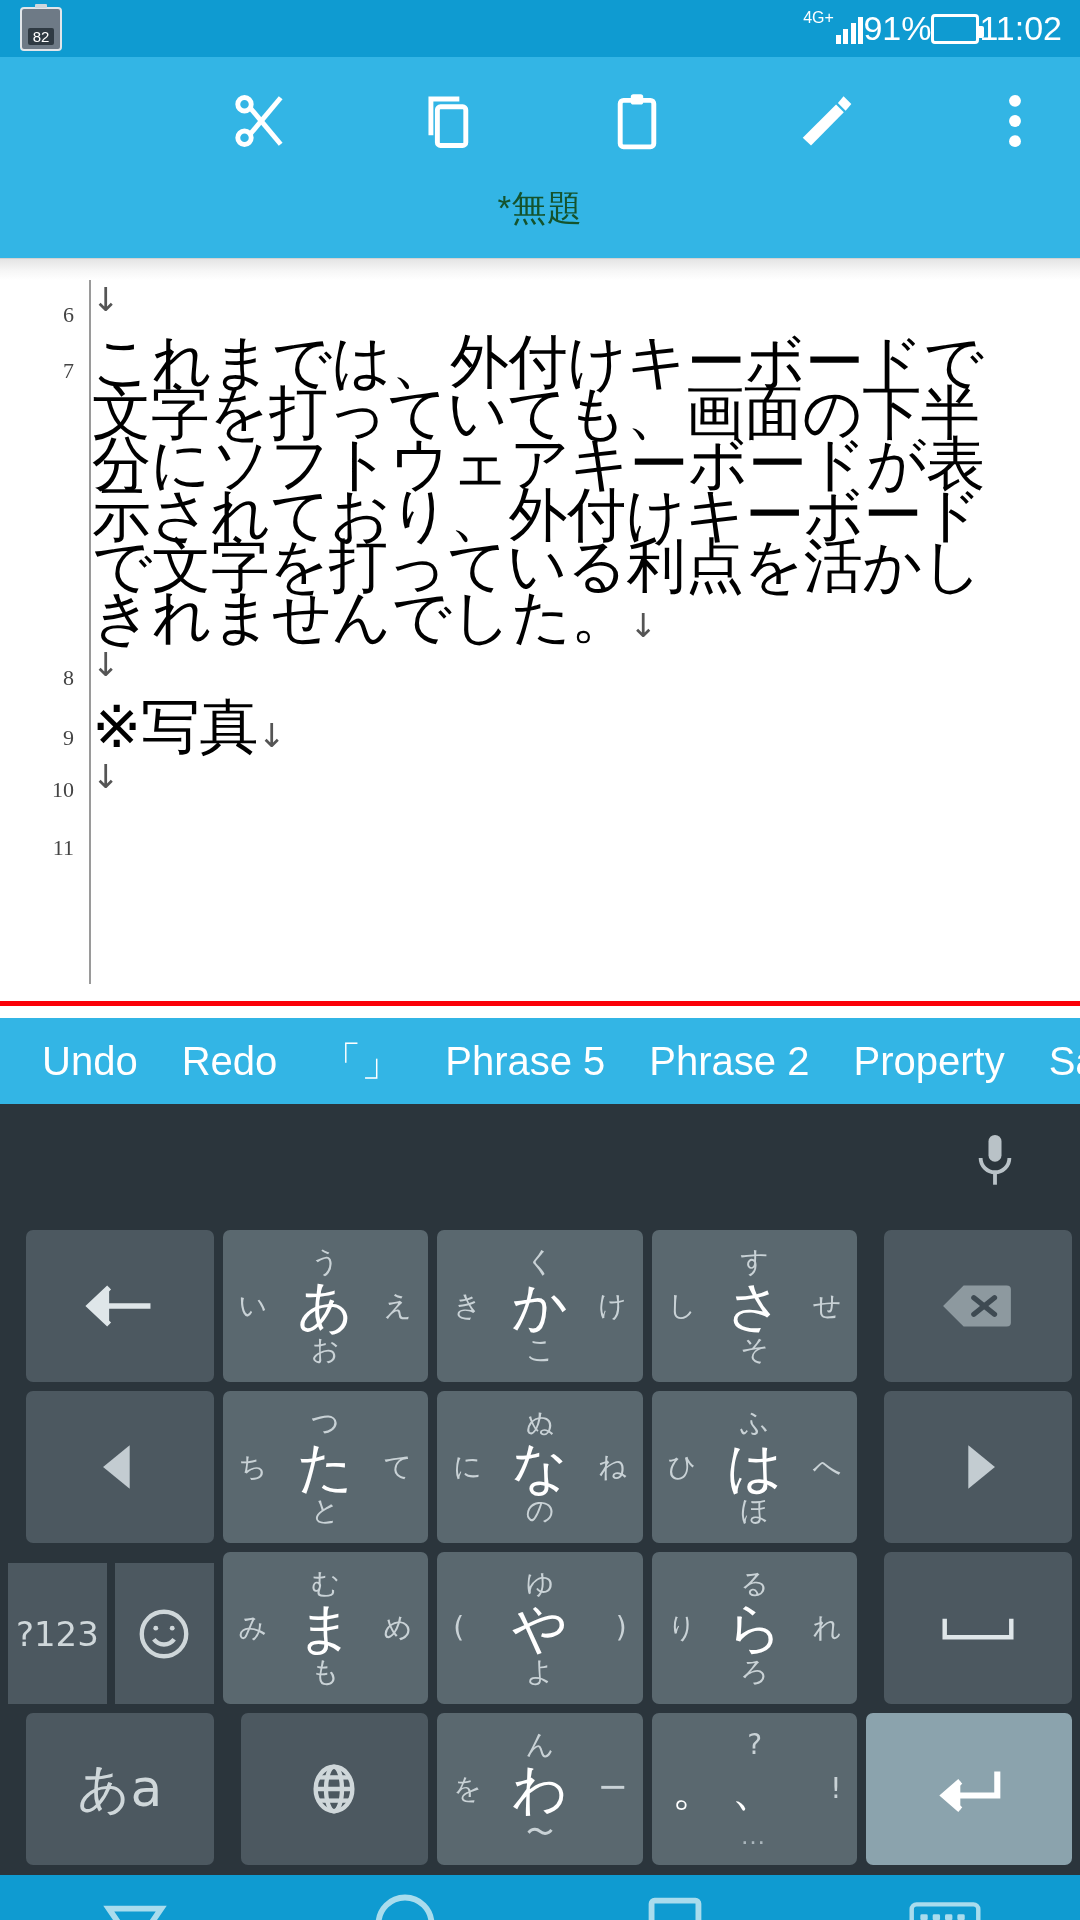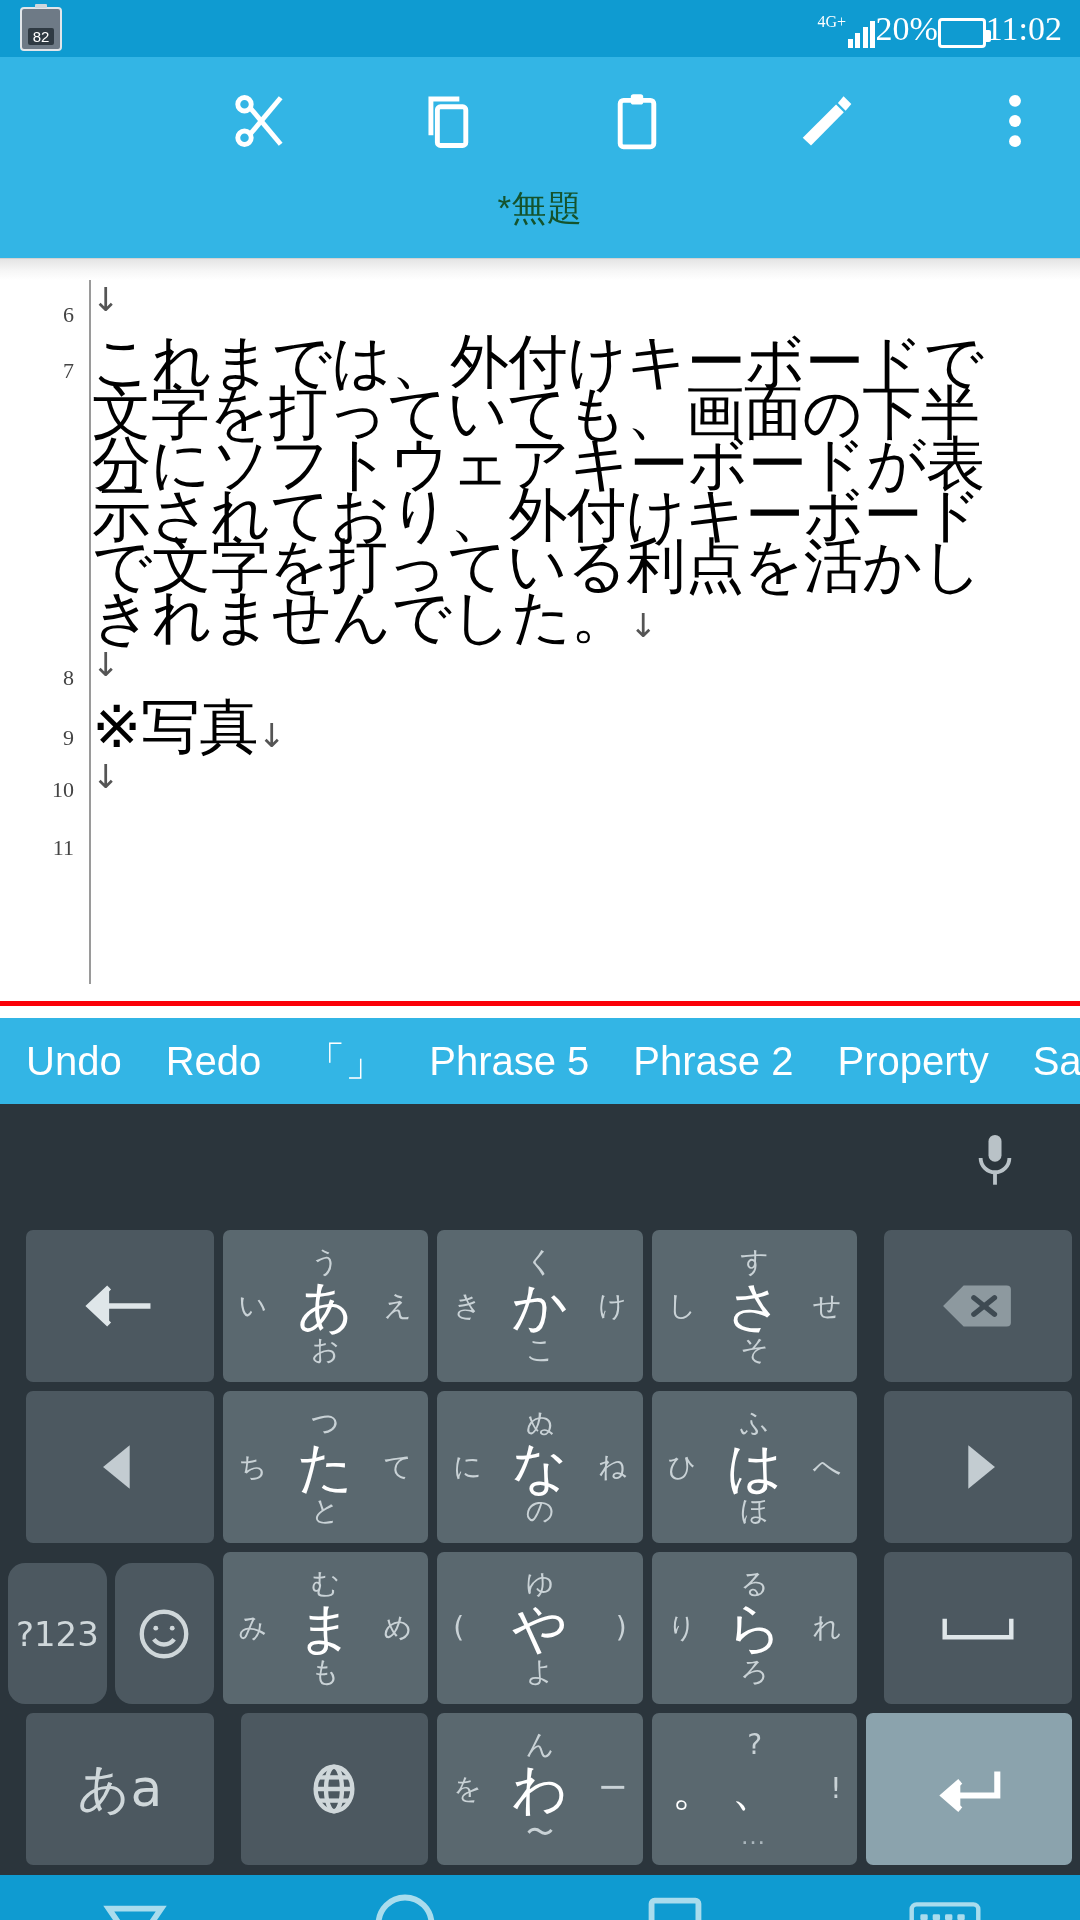--- a/index.html
+++ b/index.html
@@ -23,21 +23,21 @@
     background:#6e7a86; border:2px solid #e2e6ea;
     display:flex; align-items:flex-end; justify-content:center;
     position:relative; padding-bottom:4px;
   }
   .batt-widget::before{
     content:""; position:absolute; top:-5px; left:50%; transform:translateX(-50%);
     width:12px; height:4px; background:#cfd6dc; border-radius:1px;
   }
   .batt-num{ font-size:15px; color:#ffffff; line-height:1;
     background:#2f3a43; width:26px; text-align:center; border-radius:2px; padding:1px 0;}
-  .status-right{ display:flex; align-items:flex-end; font-size:34px; font-weight:500;font-family:Liberation Serif, serif; }
+  .status-right{ display:flex; align-items:center; font-size:34px; font-weight:500; }
   .net-block{ display:flex; align-items:flex-end; gap:2px; position:relative; }
   .net-label{ font-size:16px; line-height:1; position:relative; top:-18px; }
   .sig-bars{ display:flex; align-items:flex-end; gap:2.5px; height:30px; }
   .sig-bars i{ display:block; width:5px; background:#ffffff; }
   .sig-bars i:nth-child(1){height:9px}
   .sig-bars i:nth-child(2){height:15px}
   .sig-bars i:nth-child(3){height:21px}
   .sig-bars i:nth-child(4){height:27px}
   .batt-icon{
     width:48px;height:30px;border:3px solid #ffffff;border-radius:4px;
@@ -99,21 +99,21 @@
     display:inline-block; width:5px; height:46px; background:#000;
     vertical-align:-8px; margin-left:2px;
   }
   .redline{
     position:absolute; left:0; right:0; bottom:12px; height:5px; background:#fb0007;
   }
 
   
   #action-strip{
     height:86px; background:#33b5e5; display:flex; align-items:center;
-    padding-left:4px; overflow:hidden; white-space:nowrap;
+    padding-left:20px; overflow:hidden; white-space:nowrap;
   }
   .act{
     color:#fff; font-size:40px; padding:0 22px; line-height:1;
     display:inline-flex; align-items:center;
   }
   .act-div{ width:2px; height:42px; background:rgba(255,255,255,.55); }
 
   
   #keyboard{ background:#2b353c; }
   .kb-top{ height:120px; position:relative; }
@@ -141,21 +141,21 @@
   .f-u{ left:50%; top:18px; transform:translateX(-50%); }
   .f-d{ left:50%; bottom:18px; transform:translateX(-50%); }
   .f-l{ left:16px; top:50%; transform:translateY(-50%); }
   .f-r{ right:16px; top:50%; transform:translateY(-50%); }
   .f-dd{ position:absolute; left:50%; bottom:14px; transform:translateX(-50%);
     font-size:26px; color:#aab6bc; letter-spacing:3px;}
   .ktext{ font-size:40px; color:#cfd7da; font-family:"DejaVu Sans",sans-serif;}
   .ksvg{ width:74px; height:54px; }
   .ksvg.small{ width:58px; height:58px; }
   .row-split{ display:grid; grid-template-columns:1fr 1fr; gap:8px; width:100%; height:100%; }
-  .sub-key{ background:#4c5860; border-radius:17px; display:flex; align-items:center; justify-content:center;margin-top:11px;}
+  .sub-key{ background:#4c5860; border-radius:0; display:flex; align-items:center; justify-content:center;margin-top:11px;}
   .kb-cell-wrap{ background:transparent; }
 
   
   #nav-bar{
     height:98px; background:#0f9bd1; display:flex; align-items:center;
     justify-content:space-around;
   }
   .nav-i{ width:74px; height:62px; display:flex; align-items:center; justify-content:center; }
 </style>
 </head>
@@ -170,21 +170,21 @@
   <div class="status-right">
     <div class="net-block">
       <span class="net-label">4G+</span>
       <span class="sig-bars">
           <i></i>
           <i></i>
           <i></i>
           <i></i>
         </span>
     </div>
-    <span>20%</span>
+    <span>91%</span>
     <span class="batt-icon"><span class="batt-fill"></span></span>
     <span>11:02</span>
   </div>
 </div>
 
 <div id="app-bar">
   <div class="appbar-icons">
     <div class="icon-btn hamb">
       <div>
           <span></span>

